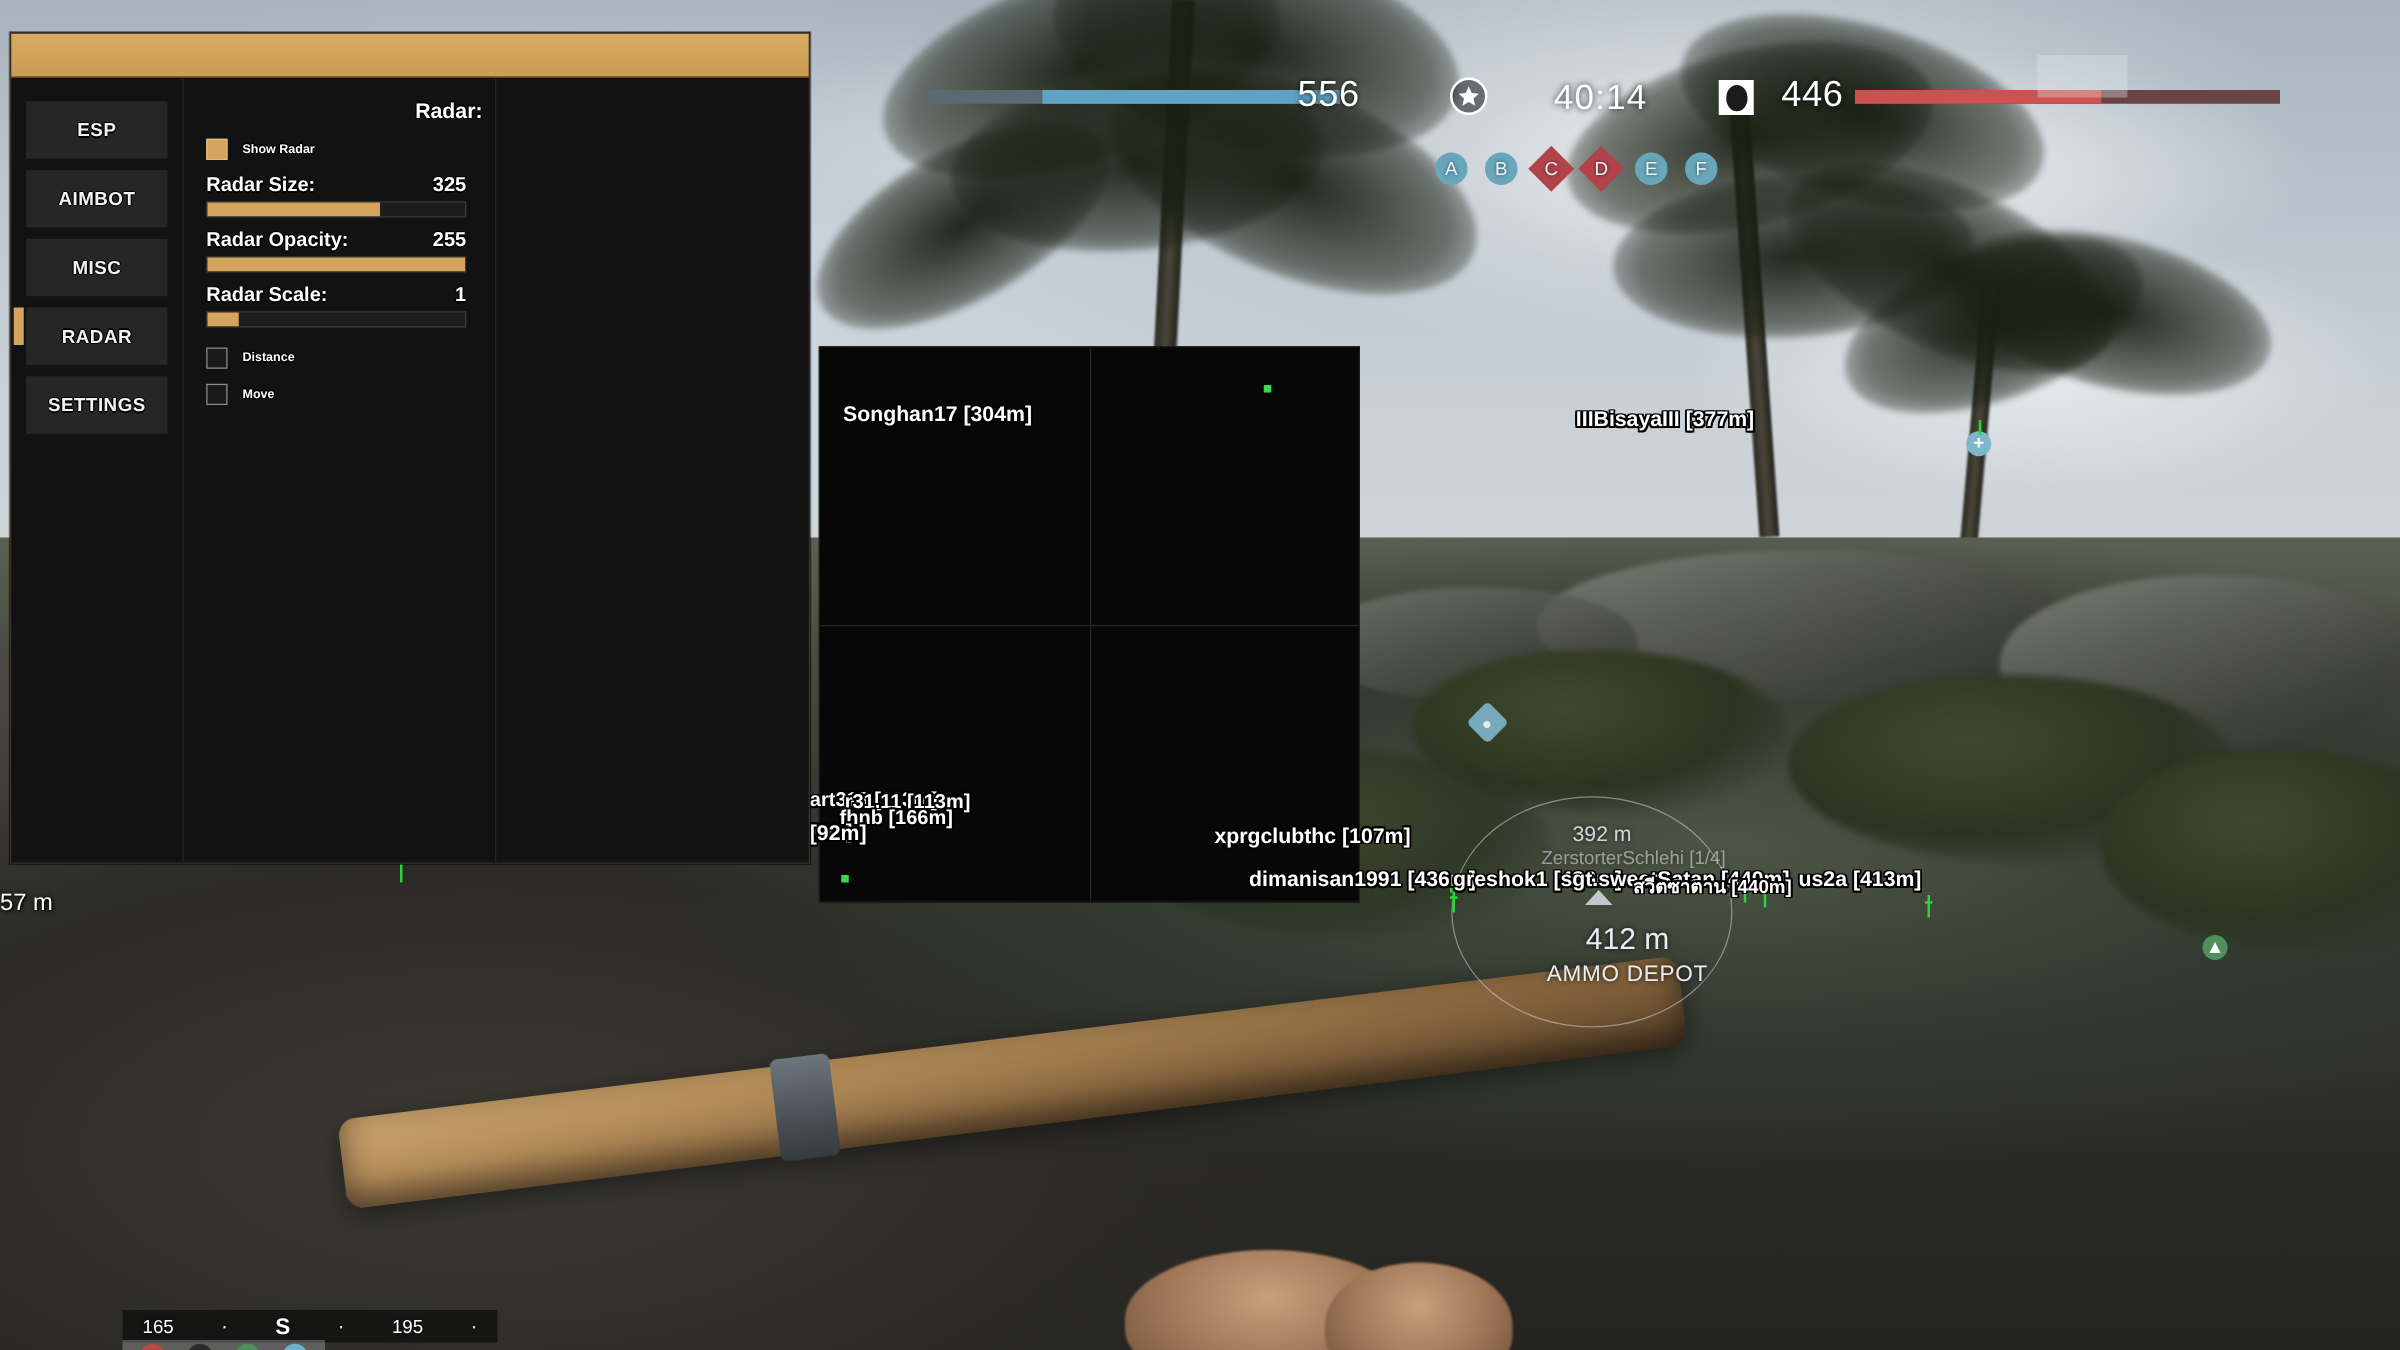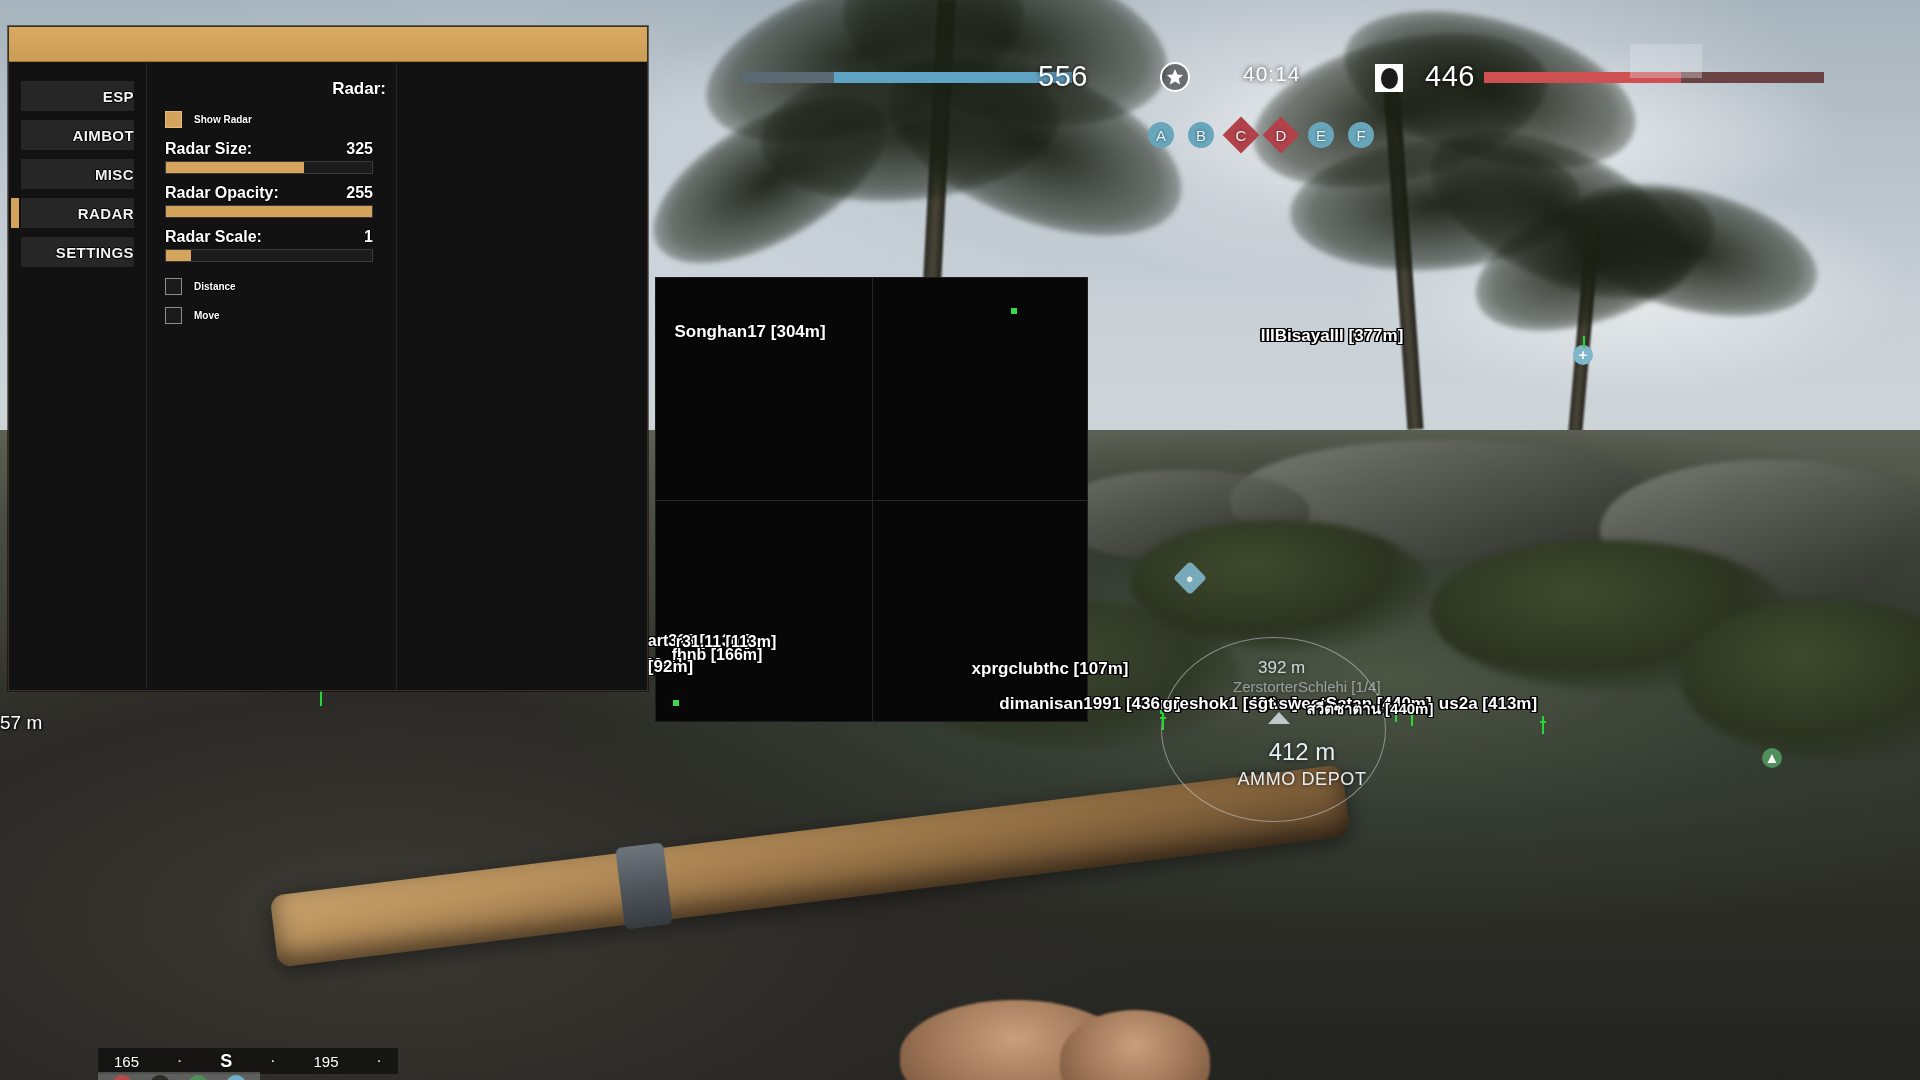--- a/index.html
+++ b/index.html
@@ -76,21 +76,21 @@
   }
   .score-bar-wrap { position:absolute; height:11px; }
   .score-bar-bg { position:absolute; inset:0; }
   .score-bar-fill { position:absolute; top:0; height:100%; }
 
   .score-num {
     position:absolute; font-size:29px; font-weight:400; color:#fff; letter-spacing:.5px;
     text-shadow:0 0 4px rgba(0,0,0,.9);
   }
   .timer {
-    position:absolute; font-size:21px; color:#fff; letter-spacing:1px;
+    position:absolute; font-size:28px; color:#fff; letter-spacing:1px;
     text-shadow:0 0 5px rgba(0,0,0,.85);
   }
   .team-icon { position:absolute; }
   .team-icon.us {
     width:30px;height:30px;border-radius:50%;border:2.5px solid #fff;
     display:flex;align-items:center;justify-content:center;
     background:rgba(25,25,25,.55);
   }
   .team-icon.jp {
     width:28px;height:28px;background:#fff;
@@ -172,22 +172,22 @@
     border-bottom:1px solid #9d7635;
   }
   .menu-body { position:absolute; left:0; top:36px; right:0; bottom:0; display:flex; }
 
   .tabcol {
     width:138px; padding:18px 12px 0 12px;
     border-right:1px solid #262626;
     display:flex; flex-direction:column; gap:9px;
   }
   .tab {
-    position:relative; height:30px; background:#262626;
-    display:flex; align-items:center; justify-content:flex-end;
+    position:relative; height:46px; background:#262626;
+    display:flex; align-items:center; justify-content:center;
     color:#f2f2f2; font-size:15px; font-weight:bold; letter-spacing:.4px;
     text-shadow:-1px 0 #000,1px 0 #000,0 -1px #000,0 1px #000;
     cursor:pointer;
   }
   .tab.active::before {
     content:""; position:absolute; left:-10px; top:0; width:8px; height:30px;
     background:#d4a45c;
   }
   .colwrap { display:flex; flex:1; }
   .col {

